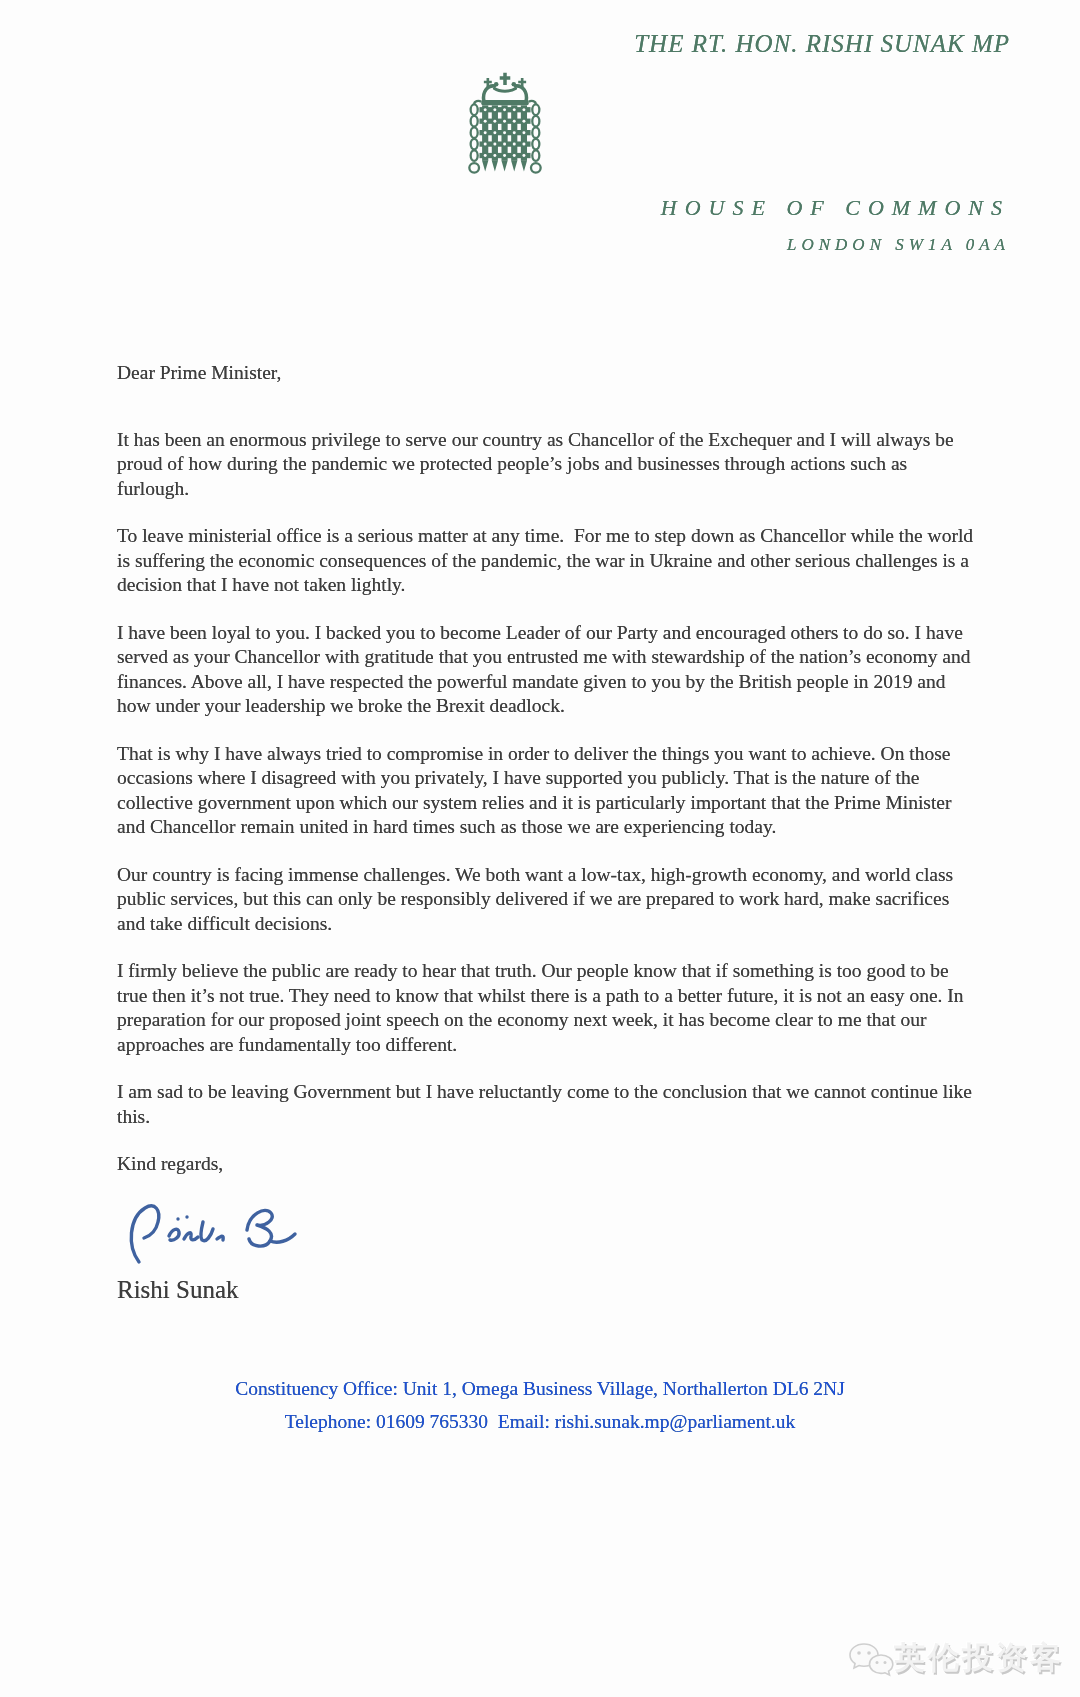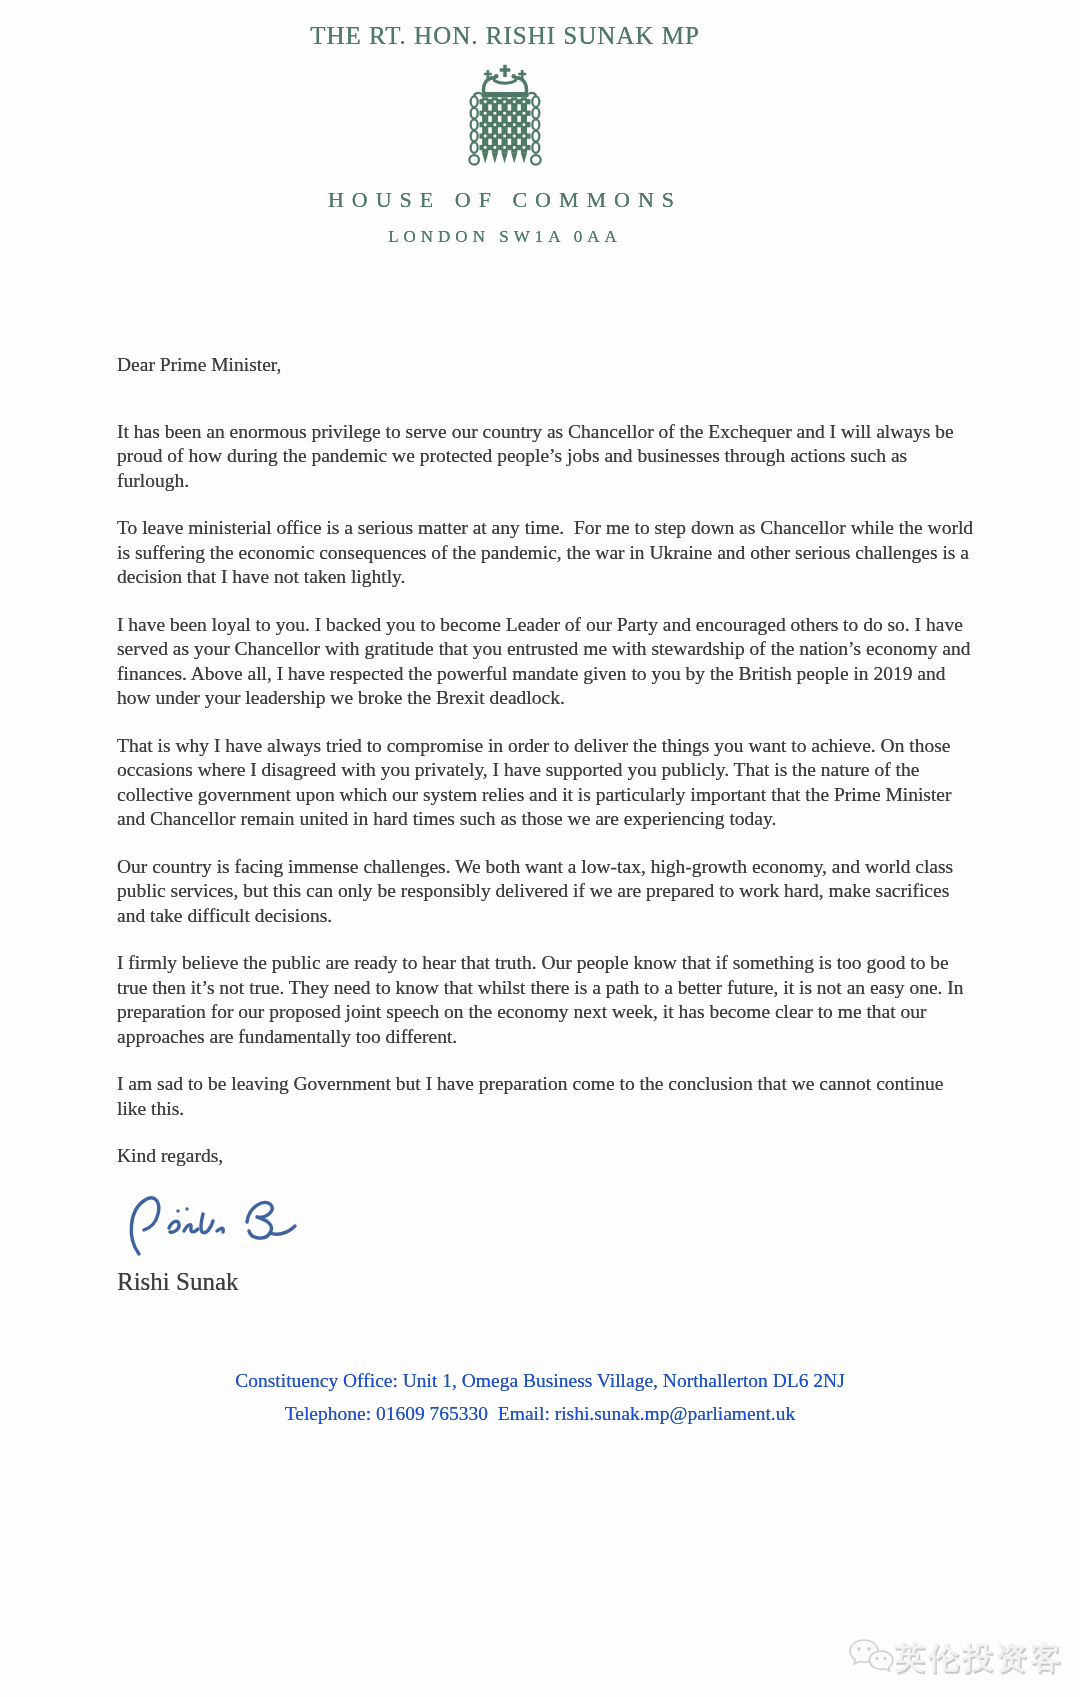--- a/index.html
+++ b/index.html
@@ -7,22 +7,23 @@
     position:relative;
     width:1080px; height:1697px;
     background:#fdfdfd;
     font-family:"Liberation Serif", serif;
     color:#3d3d3d;
     overflow:hidden;
   }
   
   .letterhead {
     width:1010px;            
-    padding-top:22px;
-    text-align:center;
+    padding-top:30px;
+    text-align:right;
+    font-style:italic;
   }
   .mp-name {
     font-size:25px;
     letter-spacing:1px;
     color:#4f7a66;
     text-shadow:0 0 0.5px #4f7a66;
   }
   .crest { display:block; margin:13px auto 6px auto; }
   .org-name {
     font-size:22px;
@@ -56,21 +57,21 @@
     text-align:center;
     color:#1d4ed8;
     font-size:19.5px;
     line-height:33px;
     text-shadow:0 0 0.5px #4f7a66;
   }
   
   .watermark {
     position:absolute;
     right:16px; bottom:18px;
-    display:flex; align-items:flex-start; 
+    display:flex; align-items:flex-end; 
     user-select:none;
   }
   .watermark-text {
     font-family:"DejaVu Sans", sans-serif;
     font-weight:bold;
     font-size:31px;
     letter-spacing:3px;
     color:#f2f2f2;
     text-shadow:1.5px 1.5px 0 #c9c9c9, -1px -1px 0 #ffffff;
   }
@@ -171,21 +172,21 @@
   </div>
 
   <div class="body-text">
     <p class="salutation">Dear Prime Minister,</p>
     <p>It has been an enormous privilege to serve our country as Chancellor of the Exchequer and I will always be proud of how during the pandemic we protected people’s jobs and businesses through actions such as furlough.</p>
     <p>To leave ministerial office is a serious matter at any time.&nbsp; For me to step down as Chancellor while the world is suffering the economic consequences of the pandemic, the war in Ukraine and other serious challenges is a decision that I have not taken lightly.</p>
     <p>I have been loyal to you. I backed you to become Leader of our Party and encouraged others to do so. I have served as your Chancellor with gratitude that you entrusted me with stewardship of the nation’s economy and finances. Above all, I have respected the powerful mandate given to you by the British people in 2019 and how under your leadership we broke the Brexit deadlock.</p>
     <p>That is why I have always tried to compromise in order to deliver the things you want to achieve. On those occasions where I disagreed with you privately, I have supported you publicly. That is the nature of the collective government upon which our system relies and it is particularly important that the Prime Minister and Chancellor remain united in hard times such as those we are experiencing today.</p>
     <p>Our country is facing immense challenges. We both want a low-tax, high-growth economy, and world class public services, but this can only be responsibly delivered if we are prepared to work hard, make sacrifices and take difficult decisions.</p>
     <p>I firmly believe the public are ready to hear that truth. Our people know that if something is too good to be true then it’s not true. They need to know that whilst there is a path to a better future, it is not an easy one. In preparation for our proposed joint speech on the economy next week, it has become clear to me that our approaches are fundamentally too different.</p>
-    <p>I am sad to be leaving Government but I have preparation come to the conclusion that we cannot continue like this.</p>
+    <p>I am sad to be leaving Government but I have reluctantly come to the conclusion that we cannot continue like this.</p>
     <p class="closing">Kind regards,</p>
 
     <svg class="signature" width="180" height="68" viewBox="0 0 180 68" aria-hidden="true">
       <g fill="none" stroke="#3f62a0" stroke-width="3.4" stroke-linecap="round" stroke-linejoin="round">
 
         <path d="M16 62 C4 46 6 18 22 8 C32 2 38 10 35 22 C33 31 27 36 21 38"></path>
 
         <path d="M46 36 C49 29 55 27 56 32 C57 37 51 41 47 40"></path>
         <path d="M61 39 C64 33 69 30 68 36 C67 41 71 41 75 37"></path>
         <path d="M80 22 C78 30 77 37 79 40 C83 43 88 36 90 29"></path>

